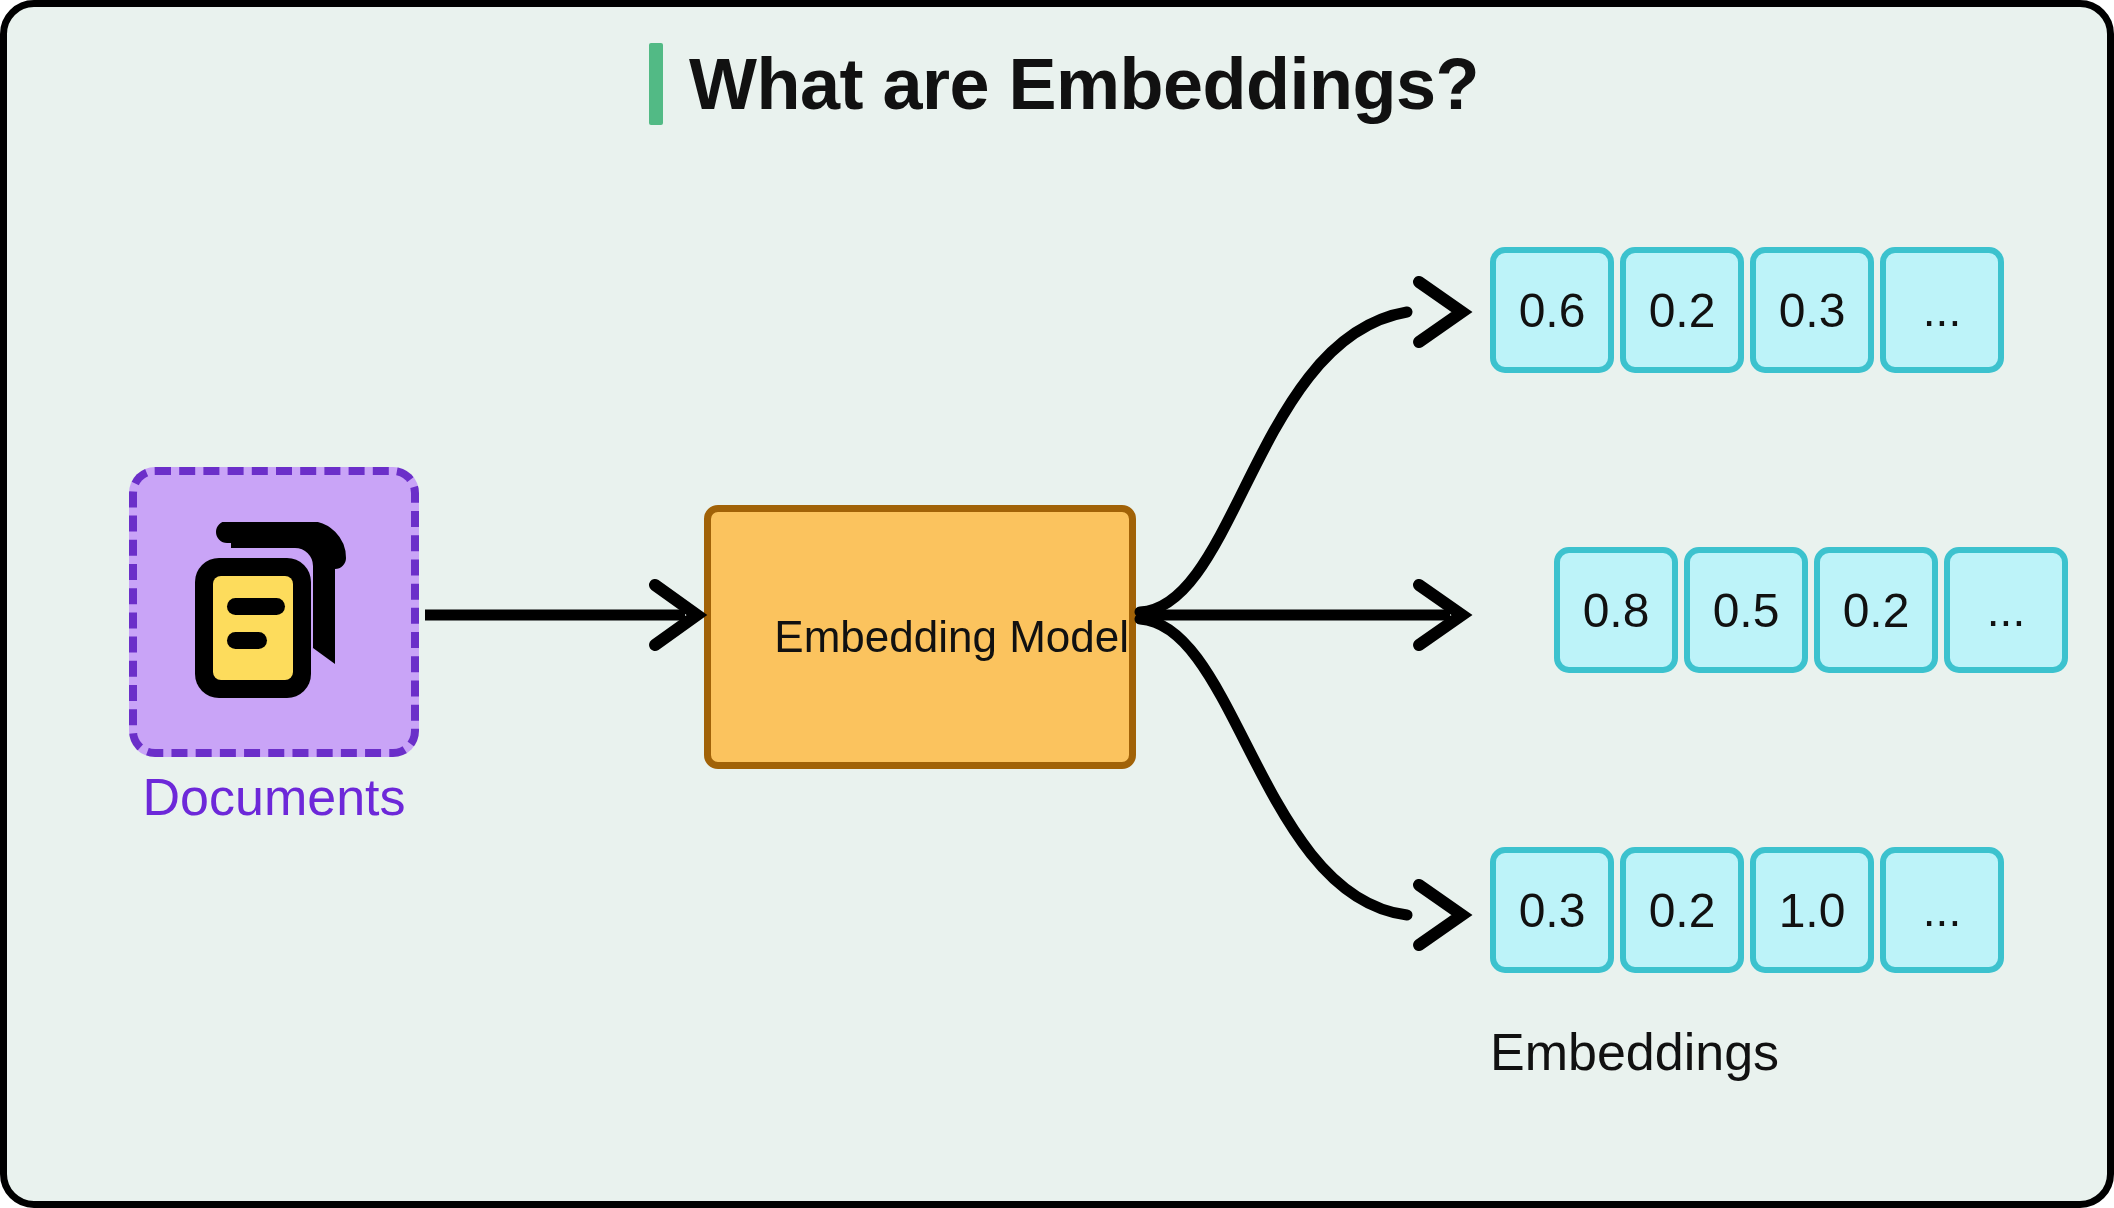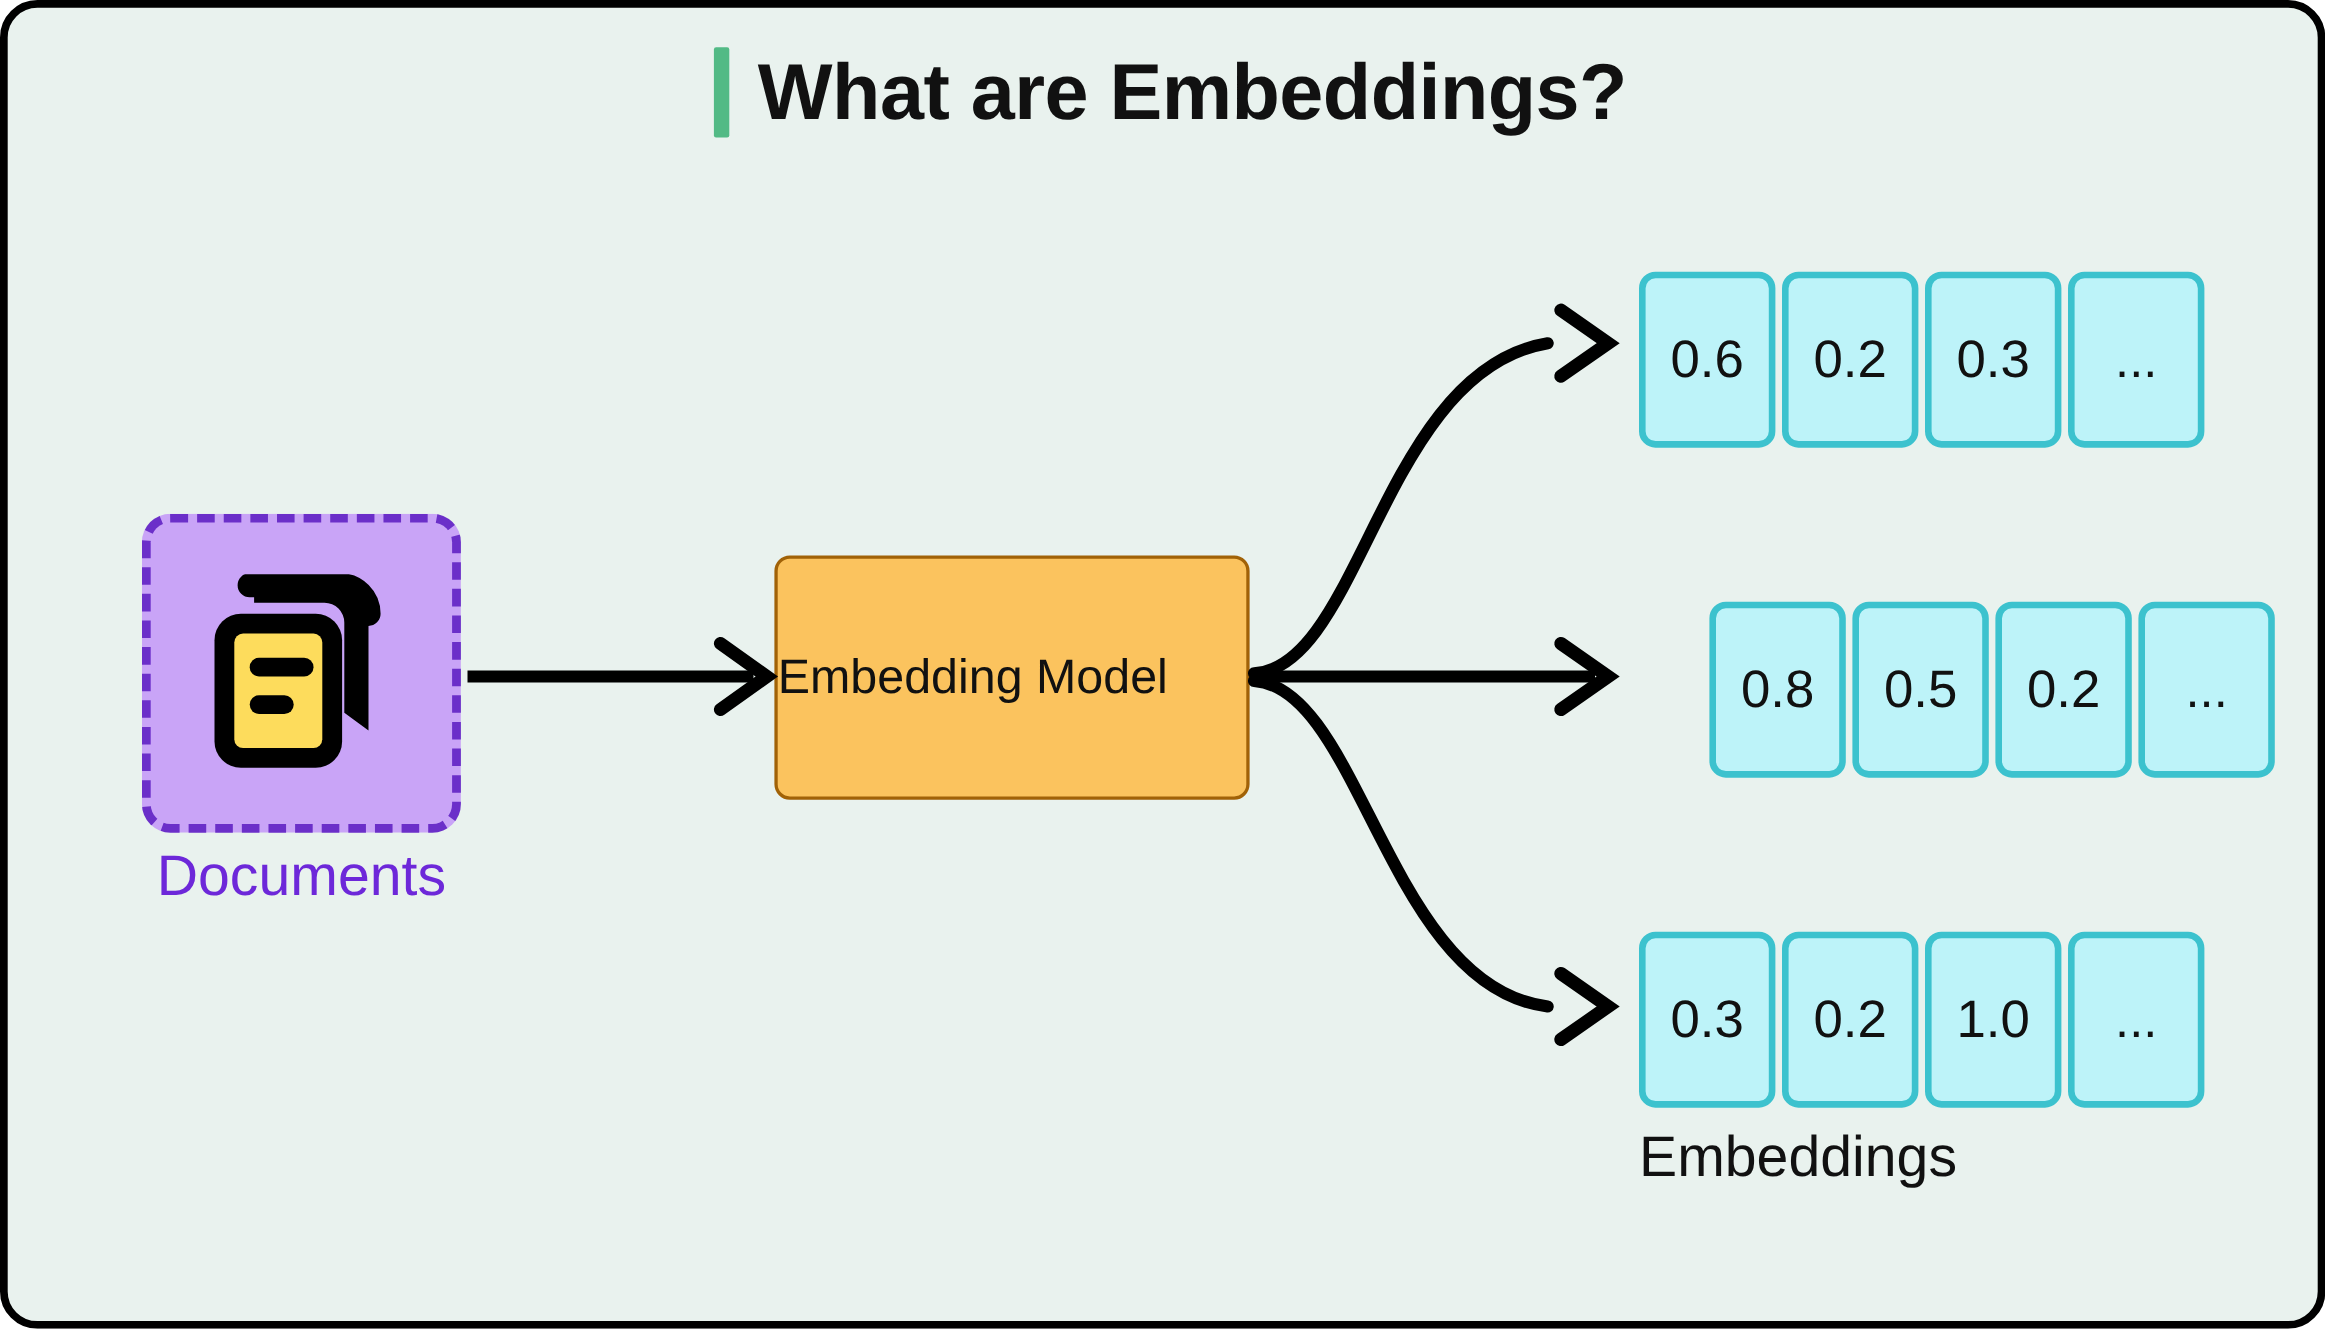--- a/index.html
+++ b/index.html
@@ -86,48 +86,48 @@
     color: #6d28d9;
     white-space: nowrap;
   }
 
   
   .model-box {
     position: absolute;
     left: 697px;
     top: 498px;
     width: 432px;
-    height: 222px;
+    height: 264px;
     box-sizing: border-box;
     background: #FBC35E;
-    border: 3px solid #a16207;
+    border: 7px solid #a16207;
     border-radius: 14px;
     display: flex;
     align-items: center;
-    justify-content: flex-start;
+    justify-content: flex-end;
   }
   .model-label {
     font-size: 44px;
     color: #111111;
     white-space: nowrap;
   }
 
   
   .vec-row {
     position: absolute;
     display: flex;
     gap: 6px;
   }
   .vec-row.r0 { left: 1483px; top: 240px; }
   .vec-row.r1 { left: 1547px; top: 540px; }
   .vec-row.r2 { left: 1483px; top: 840px; }
 
   .vec-cell {
     width: 124px;
-    height: 160px;
+    height: 126px;
     box-sizing: border-box;
     background: #BDF3F9;
     border: 6px solid #3CC2CE;
     border-radius: 15px;
     display: flex;
     align-items: center;
     justify-content: center;
     font-size: 48px;
     color: #111111;
   }

